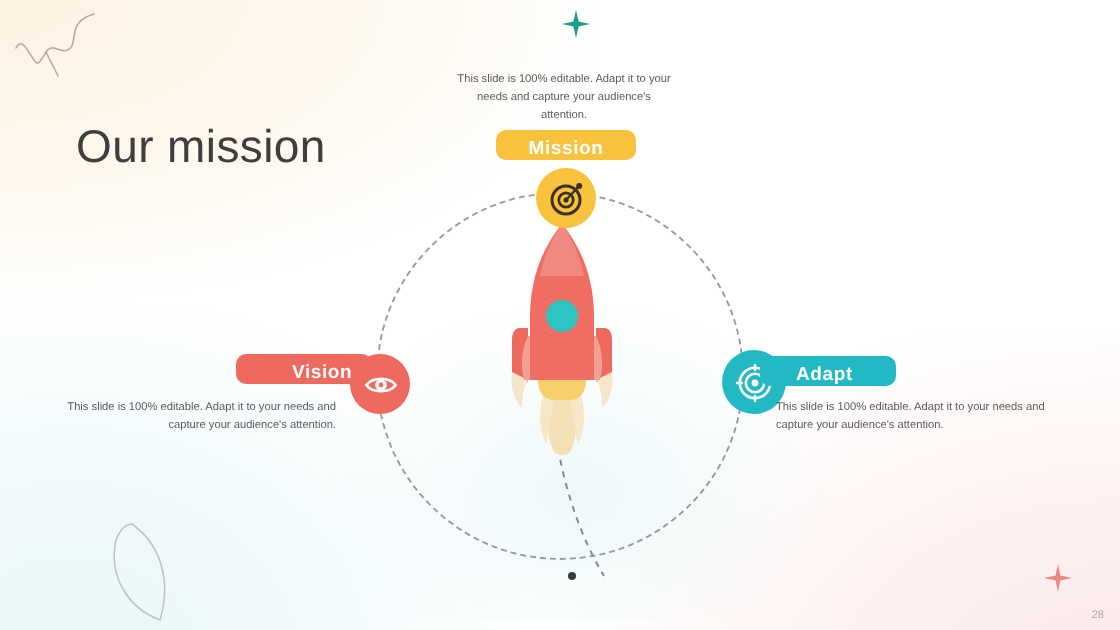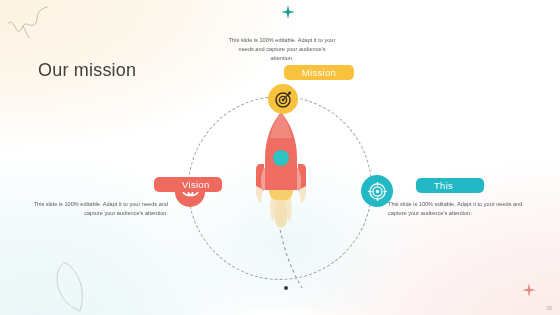--- a/index.html
+++ b/index.html
@@ -50,21 +50,21 @@
   .deco { position: absolute; pointer-events: none; }
   .deco-squiggle { left: 6px; top: 4px; }
   .deco-leaf { left: 36px; bottom: -2px; }
   .deco-star-top { left: 281px; top: 5px; }
   .deco-diamond { right: 24px; bottom: 14px; }
 
   
   .title {
     position: absolute;
     left: 38px; top: 60px;
-    font-size: 18px;
+    font-size: 23px;
     font-weight: 300;
     letter-spacing: 0.2px;
     color: #3e3e3e;
     white-space: nowrap;
   }
 
   
   .orbit {
     position: absolute;
     left: 188px; top: 96px;
@@ -98,27 +98,26 @@
   .node-mission { left: 268px; top: 84px; width: 30px; height: 30px; background: #f9c23c; }
   .node-vision  { left: 175px; top: 177px; width: 30px; height: 30px; background: #ee6a5f; }
   .node-goal    { left: 361px; top: 175px; width: 32px; height: 32px; background: #23b9c4; }
 
   
   .badge {
     position: absolute;
     border-radius: 5px;
     color: #ffffff;
     font-size: 9.5px;
-    font-weight: normal;
+    font-weight: bold;
     letter-spacing: .3px;
     display: flex;
-    align-items: center;
+    align-items: flex-end;
     justify-content: center;
     height: 15px;
-    margin-left: 36px;
   }
   .badge-mission { left: 248px; top: 65px; width: 70px; background: #f9c23c; }
   .badge-vision  { left: 118px; top: 177px; width: 68px; background: #ee6a5f;
                    justify-content: flex-start; padding-left: 28px; box-sizing: border-box; }
   .badge-goal    { left: 380px; top: 178px; width: 68px; background: #23b9c4;
                    justify-content: flex-start; padding-left: 18px; box-sizing: border-box; }
 
   
   .desc {
     position: absolute;
@@ -239,19 +238,19 @@
       <circle cx="9.5" cy="9.5" r="7.6" fill="none" stroke="#ffffff" stroke-width="1.3"></circle>
       <circle cx="9.5" cy="9.5" r="4.6" fill="none" stroke="#ffffff" stroke-width="1.3"></circle>
       <circle cx="9.5" cy="9.5" r="1.7" fill="#ffffff"></circle>
       <path d="M9.5 0.4 L9.5 3" stroke="#ffffff" stroke-width="1.2" stroke-linecap="round"></path>
       <path d="M9.5 16 L9.5 18.6" stroke="#ffffff" stroke-width="1.2" stroke-linecap="round"></path>
       <path d="M0.4 9.5 L3 9.5" stroke="#ffffff" stroke-width="1.2" stroke-linecap="round"></path>
       <path d="M16 9.5 L18.6 9.5" stroke="#ffffff" stroke-width="1.2" stroke-linecap="round"></path>
     </svg>
   </div>
   <div class="badge badge-goal">
-    <span>This</span>
+    <span>Adapt</span>
   </div>
   <div class="desc desc-goal">This slide is 100% editable. Adapt it to your needs and capture your audience's attention.</div>
 
   <div class="page-number">28</div>
 
 </div>
 
 </body></html>

